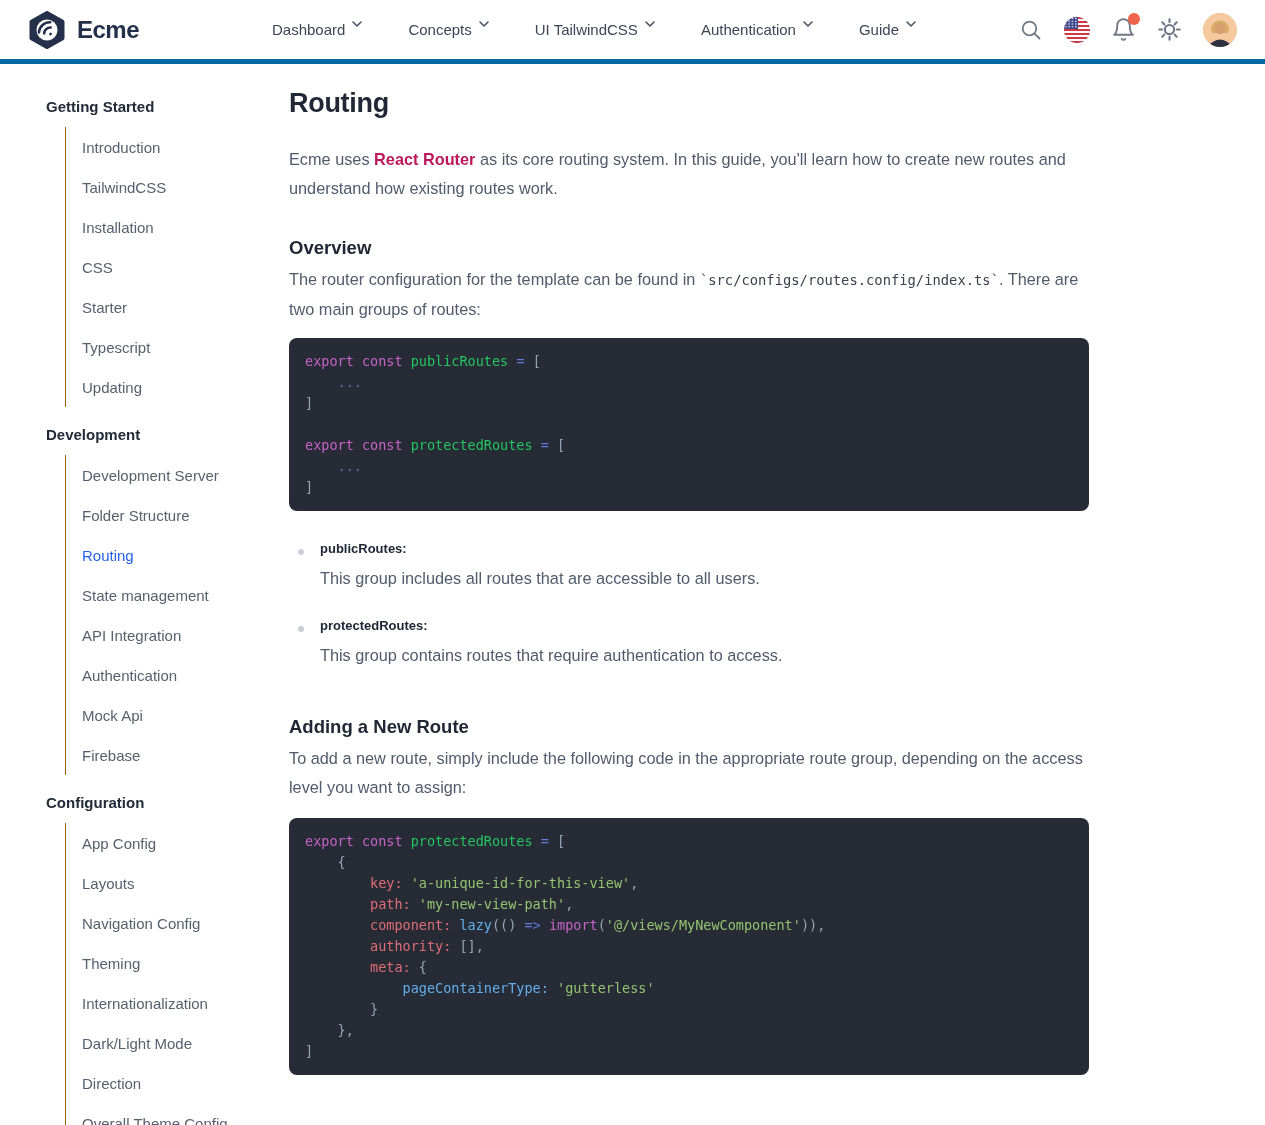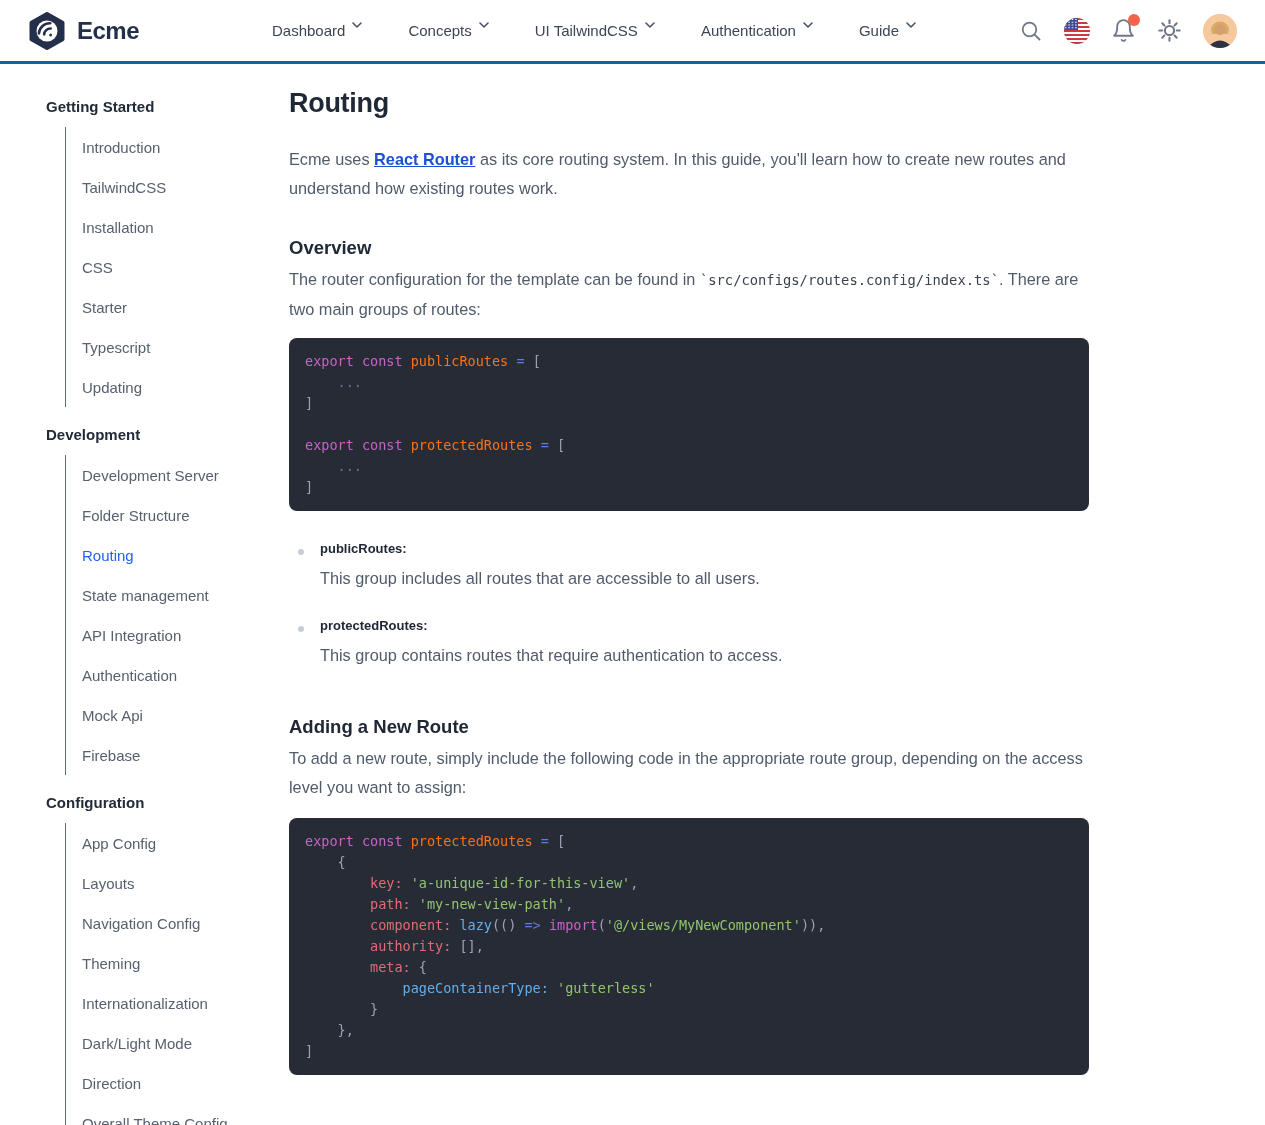--- a/index.html
+++ b/index.html
@@ -2,21 +2,21 @@
 <html><head>
 <meta charset="utf-8">
 <style>
   * { margin:0; padding:0; box-sizing:border-box; }
   html,body { width:1265px; height:1125px; background:#ffffff; overflow:hidden;
     font-family:"Liberation Sans", sans-serif; }
 
   
   .header { position:absolute; top:0; left:0; width:1265px; height:64px;
     display:flex; align-items:center; padding:0 28px; background:#fff;
-    border-bottom:3px solid #0369a1; z-index:10; }
+    border-bottom:5px solid #0369a1; z-index:10; }
   .logo { display:flex; align-items:center; gap:11px; width:128px; cursor:pointer; }
   .logo-text { font-size:24px; font-weight:bold; color:#24304a; letter-spacing:-0.5px; }
   .nav { display:flex; gap:46px; margin-left:116px; }
   .nav-item { display:flex; align-items:flex-start; gap:7px; font-size:15px; color:#3c4656; cursor:pointer; }
   .header-right { margin-left:auto; display:flex; align-items:center; gap:21px; }
   .icon-btn { display:flex; align-items:center; justify-content:center; cursor:pointer; }
   .flag { width:26px; height:26px; border-radius:50%; position:relative; overflow:hidden;
     background:repeating-linear-gradient(180deg,#cf3841 0 2px,#ffffff 2px 4px);
     box-shadow:inset 0 0 0 1px rgba(0,0,0,.08); }
   .flag .canton { position:absolute; left:0; top:0; width:14px; height:12px; background:#3e4a8f;
@@ -32,36 +32,36 @@
   .section-title { font-size:15px; font-weight:bold; color:#222b38; margin-bottom:12px; }
   .section-items { border-left:1px solid #a16207; padding-left:16px; margin-left:19px; }
   .side-item { height:40px; display:flex; align-items:center; font-size:15px; color:#57616e; cursor:pointer; }
   .side-item.active { color:#2563eb; }
 
   
   .main { position:absolute; top:64px; left:289px; width:800px; }
   .page-title { font-size:27px; font-weight:bold; color:#202836; margin-top:24px; letter-spacing:-0.3px; }
   .body { font-size:16.3px; line-height:29px; color:#505b6b; }
   .intro { margin-top:26px; }
-  .textlink { color:#1d4ed8; font-weight:600; text-decoration:underline; cursor:pointer; }
+  .textlink { color:#be185d; font-weight:600; cursor:pointer; }
   .section-h { font-size:18.5px; font-weight:bold; color:#202836; margin-top:34px; }
   .para { margin-top:6px; }
   .inline-code { font-family:"DejaVu Sans Mono", monospace; font-size:13.8px; color:#3a434f; }
 
   .code-block { background:#262b35; border-radius:8px; margin-top:14px; padding:13px 16px;
     font-family:"DejaVu Sans Mono", monospace; font-size:13.5px; }
   .code-line { min-height:21px; line-height:21px; white-space:pre; }
   .tok-kw   { color:#c962c9; }
   .tok-prop { color:#e06c75; }
   .tok-str  { color:#93c46f; }
   .tok-fn   { color:#61afef; }
   .tok-op   { color:#5e7ce2; }
   .tok-ell  { color:#5a739e; }
   .tok-punc { color:#9aa3b2; }
-  .tok-var  { color:#f97316; }
+  .tok-var  { color:#22c55e; }
   .tok-pl   { color:#9aa3b2; }
 
   .bullets { margin-top:30px; list-style:none; }
   .bullet { position:relative; padding-left:31px; }
   .bullet + .bullet { margin-top:25px; }
   .bullet-dot { position:absolute; left:9px; top:8px; width:6px; height:6px; border-radius:50%; background:#c7ced8; }
   .bullet-term { font-size:13px; font-weight:bold; color:#202836; }
   .bullet-desc { margin-top:8px; }
   .h-gap { margin-top:46px; }
   .code2 { margin-top:16px; }

